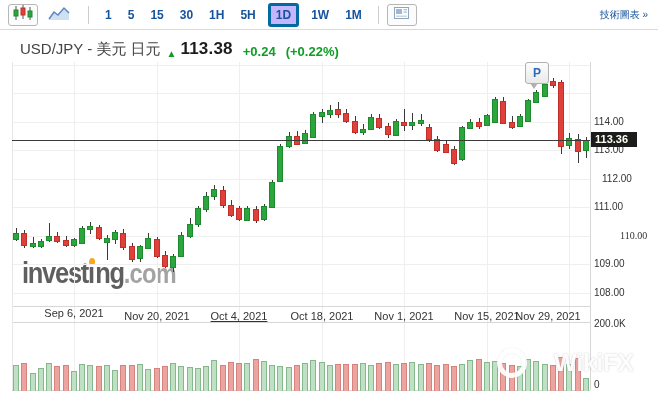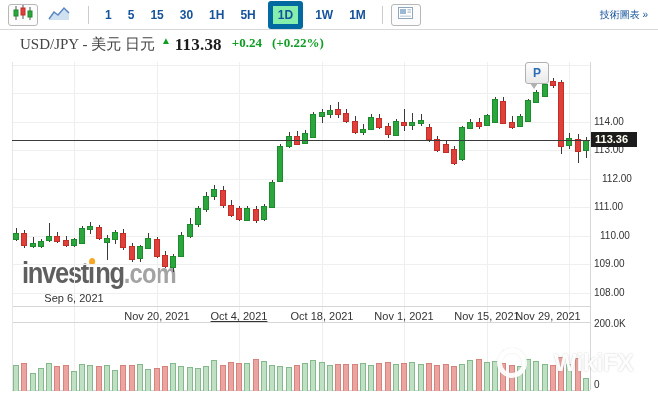--- a/index.html
+++ b/index.html
@@ -5,23 +5,23 @@
   html,body{margin:0;padding:0;background:#fff;}
   .app{position:relative;width:658px;height:406px;background:#fff;overflow:hidden;
        font-family:"Liberation Sans",sans-serif;}
   .bar{position:relative;z-index:10;display:flex;align-items:center;height:30px;
        border-bottom:1px solid #d9d9d9;padding-left:8px;box-sizing:border-box;background:#fff;}
   .icon-btn{width:30px;height:22px;border:1px solid #b7b7b7;border-radius:3px;background:#fcfcfc;
        display:flex;align-items:center;justify-content:center;margin-right:6px;padding:0;}
   .icon-btn.plain{border-color:transparent;background:none;}
   .vsep{width:1px;height:18px;background:#ccc;margin:0 8px;}
   .tf{color:#15539c;font-size:12px;font-weight:bold;margin:0 8px;cursor:pointer;}
-  .tf.selected{border:5px solid #0369a1;border-radius:3px;padding:2px 5px;background:#86efac;margin:0 4px;}
+  .tf.selected{border:3px solid #0369a1;border-radius:3px;padding:2px 5px;background:#c4b5fd;margin:0 4px;}
   .tech-link{margin-left:auto;margin-right:10px;color:#15539c;font-size:10px;text-decoration:none;}
-  .hdr{position:relative;z-index:10;display:flex;align-items:flex-start;padding:5px 0 0 20px;height:24px;font-family:Liberation Serif, serif;}
+  .hdr{position:relative;z-index:10;display:flex;align-items:flex-end;padding:5px 0 0 20px;height:24px;}
   .pair{color:#444;font-size:15px;}
   .up-arrow{color:#0f9d25;font-size:10px;margin:0 4px 0 6px;}
   .px{color:#1c1c1c;font-size:17px;font-weight:bold;letter-spacing:.2px;}
   .chg{color:#0f9d25;font-size:13px;font-weight:bold;margin-left:10px;}
   #chart{position:absolute;left:0;top:0;width:658px;height:406px;z-index:1;}
   .vgrid{position:absolute;width:1px;background:#efefef;}
   .hgrid{position:absolute;height:1px;background:#efefef;left:12px;width:578px;}
   .pane-line{position:absolute;background:#d7d7d7;}
   .axis-label{position:absolute;font-size:10px;color:#333;}
   .x-label{position:absolute;font-size:11px;color:#333;width:80px;text-align:center;}
@@ -108,21 +108,21 @@
     <span class="chg">(+0.22%)</span>
   </div>
 
   <div id="chart">
     <div class="wm-inv"><span class="w1">invest</span><span class="w2">i</span><span class="w1">ng</span><span class="wsuf">.com</span></div>
     <div class="wm-fx">
       <span class="ring"></span>
       <span class="fx-text">WikiFX</span>
     </div>
   <div class="vgrid" style="left: 74px; top: 62px; height: 328px;"></div>
-      <div class="x-label" style="left: 34px; top: 292px;">Sep 6, 2021</div>
+      <div class="x-label" style="left: 34px; top: 307px;">Sep 6, 2021</div>
       <div class="vgrid" style="left: 157px; top: 62px; height: 328px;"></div>
       <div class="x-label" style="left: 117px; top: 310px;">Nov 20, 2021</div>
       <div class="vgrid" style="left: 239px; top: 62px; height: 328px;"></div>
       <div class="x-label" style="left: 199px; top: 310px; text-decoration: underline;">Oct 4, 2021</div>
       <div class="vgrid" style="left: 322px; top: 62px; height: 328px;"></div>
       <div class="x-label" style="left: 282px; top: 310px;">Oct 18, 2021</div>
       <div class="vgrid" style="left: 404px; top: 62px; height: 328px;"></div>
       <div class="x-label" style="left: 364px; top: 310px;">Nov 1, 2021</div>
       <div class="vgrid" style="left: 487px; top: 62px; height: 328px;"></div>
       <div class="x-label" style="left: 447px; top: 310px;">Nov 15, 2021</div>
@@ -134,21 +134,21 @@
       <div class="hgrid" style="top: 150px;"></div>
       <div class="hgrid" style="top: 179px;"></div>
       <div class="hgrid" style="top: 207px;"></div>
       <div class="hgrid" style="top: 236px;"></div>
       <div class="hgrid" style="top: 264px;"></div>
       <div class="hgrid" style="top: 293px;"></div>
       <div class="axis-label" style="left: 594px; top: 116px;">114.00</div>
       <div class="axis-label" style="left: 594px; top: 144px;">113.00</div>
       <div class="axis-label" style="left: 594px; top: 173px; margin-left: 8px;">112.00</div>
       <div class="axis-label" style="left: 594px; top: 201px;">111.00</div>
-      <div class="axis-label" style="left: 600px; top: 230px;">110.00</div>
+      <div class="axis-label" style="left: 620px; top: 230px; font-family: Liberation Serif, serif;">110.00</div>
       <div class="axis-label" style="left: 594px; top: 258px;">109.00</div>
       <div class="axis-label" style="left: 594px; top: 287px;">108.00</div>
       <div class="pane-line" style="left: 12px; top: 306px; width: 578px; height: 1px;"></div>
       <div class="pane-line" style="left: 12px; top: 322px; width: 578px; height: 1px;"></div>
       <div class="pane-line" style="left: 12px; top: 390px; width: 578px; height: 1px;"></div>
       <div class="pane-line" style="left: 590px; top: 62px; width: 1px; height: 328px;"></div>
       <div class="pane-line" style="left: 12px; top: 62px; width: 1px; height: 328px; background: rgb(231, 231, 231);"></div>
       <div class="axis-label" style="left: 594px; top: 318px;">200.0K</div>
       <div class="axis-label" style="left: 594px; top: 379px;">0</div>
       <div class="candle-wick" style="left: 16px; top: 228px; height: 13px;"></div>

